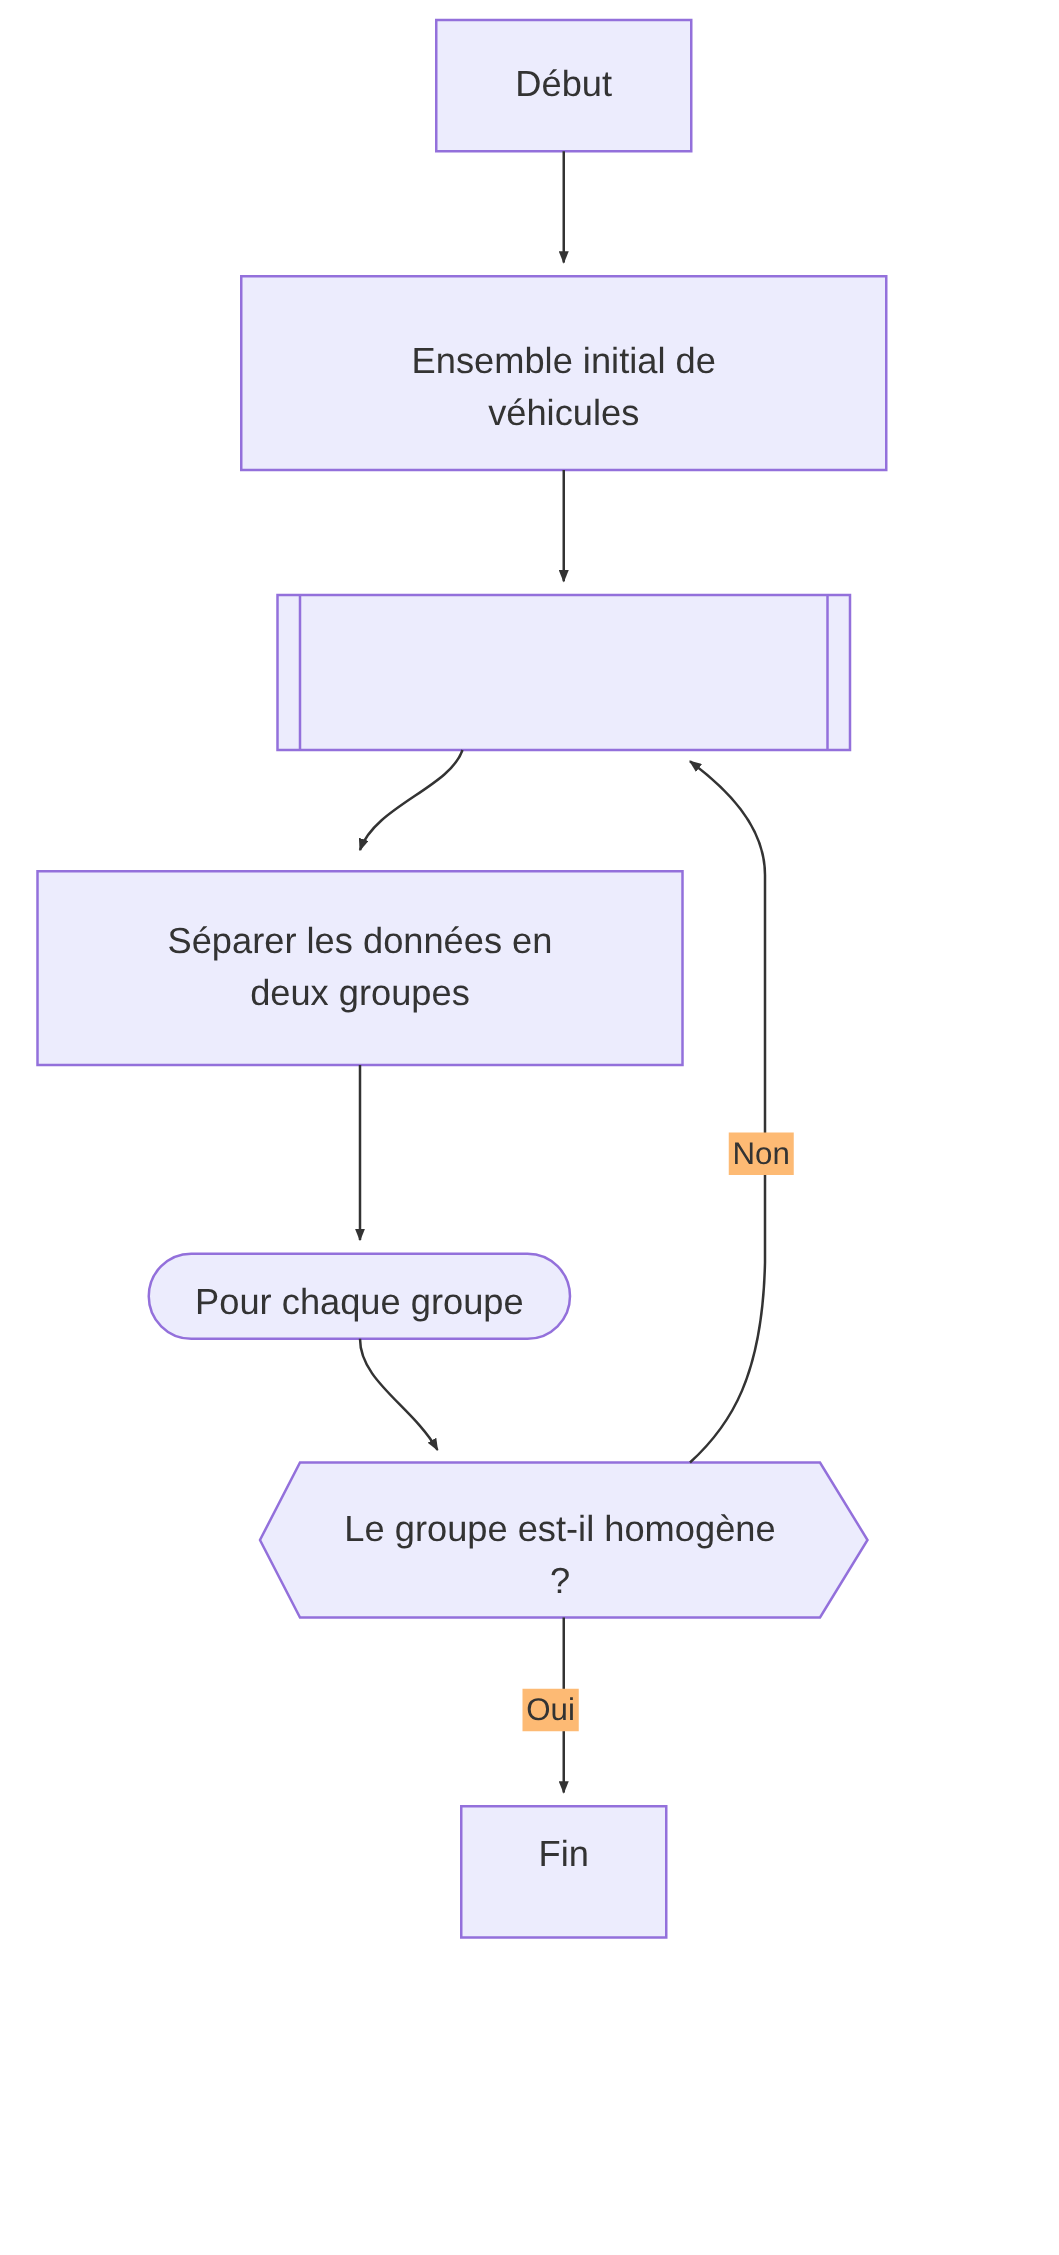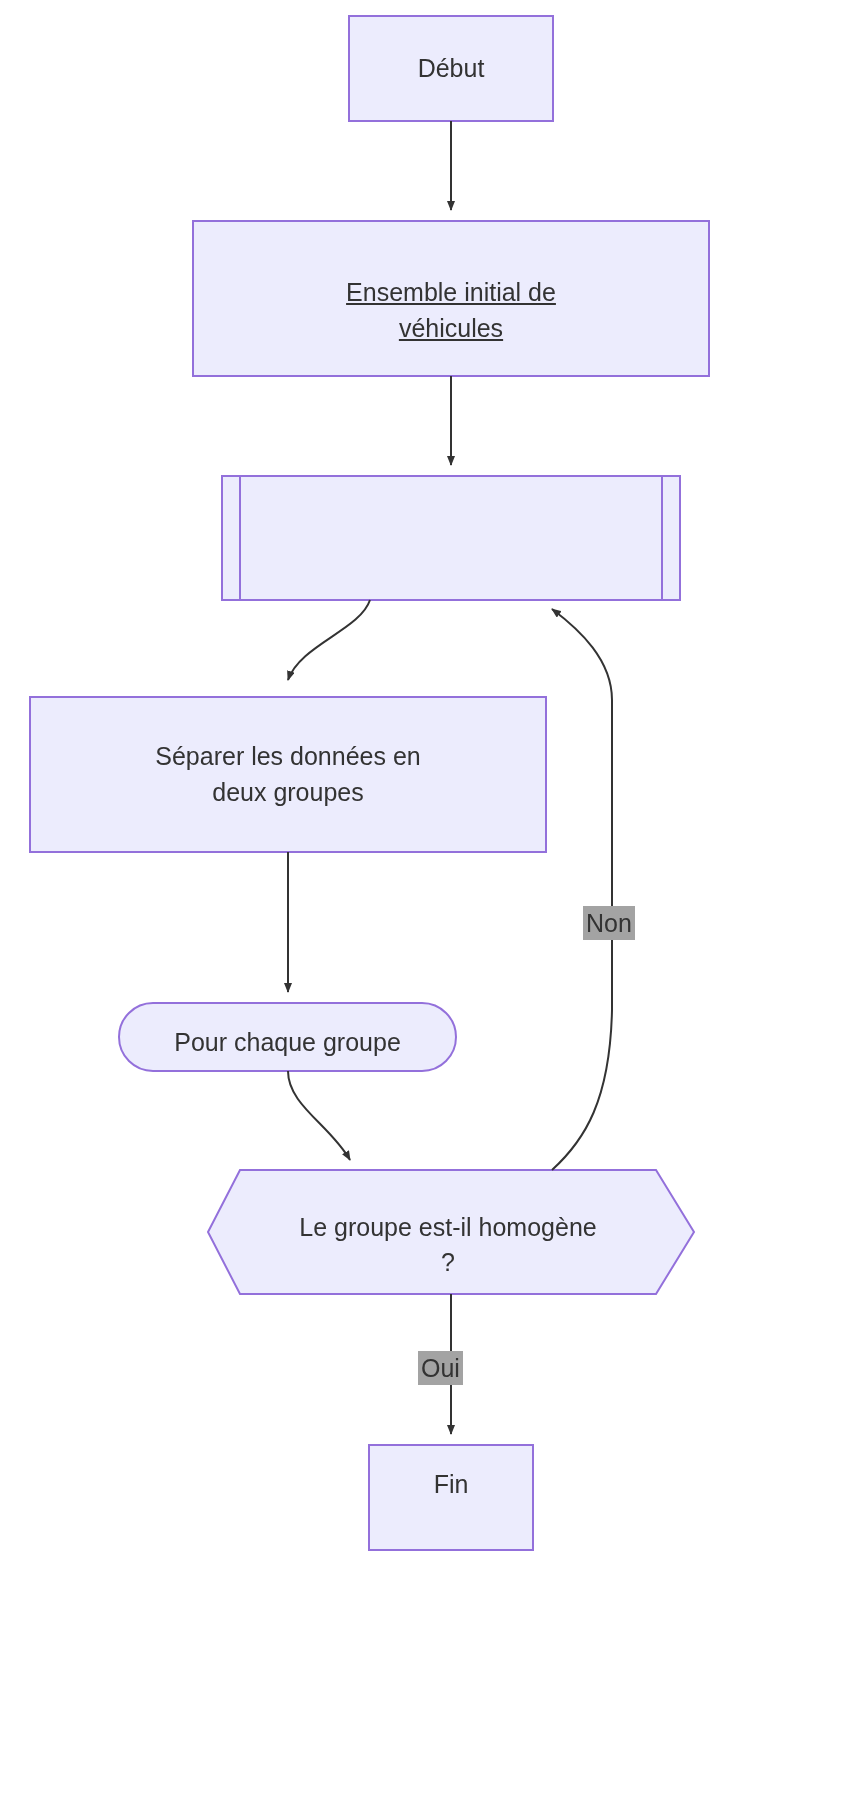--- a/index.html
+++ b/index.html
@@ -26,29 +26,29 @@
     width: 847px;
     height: 1804px;
   }
   .node-label {
     position: absolute;
     display: flex;
     align-items: center;
     justify-content: center;
     text-align: center;
     color: #333333;
-    font-size: 25px;
+    font-size: 29px;
     line-height: 1.42;
     font-family: "Liberation Sans", sans-serif;
     white-space: pre-line;
     pointer-events: none;
   }
   .edge-label {
     position: absolute;
-    background: #a3a3a3;
+    background: #fdba74;
     color: #333333;
     font-size: 25px;
     line-height: 1.2;
     font-family: "Liberation Sans", sans-serif;
     padding: 2px 3px;
     text-align: center;
     white-space: nowrap;
   }
 </style>
 </head>
@@ -91,21 +91,21 @@
 
     <path d="M288,1071 C288,1105 330,1125 350,1160" fill="none" stroke="#333333" stroke-width="2" marker-end="url(#arrowhead)"></path>
 
     <path d="M552,1170 C585,1140 610,1100 612,1010 L612,700 C612,660 580,630 552,609" fill="none" stroke="#333333" stroke-width="2" marker-end="url(#arrowhead)"></path>
 
     <path d="M451,1294 L451,1434" fill="none" stroke="#333333" stroke-width="2" marker-end="url(#arrowhead)"></path>
   </svg>
 
   <div class="node-label" style="left:349px; top:16px; width:204px; height:105px;">Début</div>
 
-  <div class="node-label" style="left:193px; top:221px; width:516px; height:179px;text-decoration:underline;">Ensemble initial de
+  <div class="node-label" style="left:193px; top:221px; width:516px; height:179px;">Ensemble initial de
 véhicules</div>
 
 
   <div class="node-label" style="left:30px; top:697px; width:516px; height:155px;">Séparer les données en
 deux groupes</div>
 
   <div class="node-label" style="left:119px; top:1003px; width:337px; height:80px;">Pour chaque groupe</div>
 
   <div class="node-label" style="left:224px; top:1170px; width:448px; height:124px;margin-top:13px;">Le groupe est-il homogène
 ?</div>

